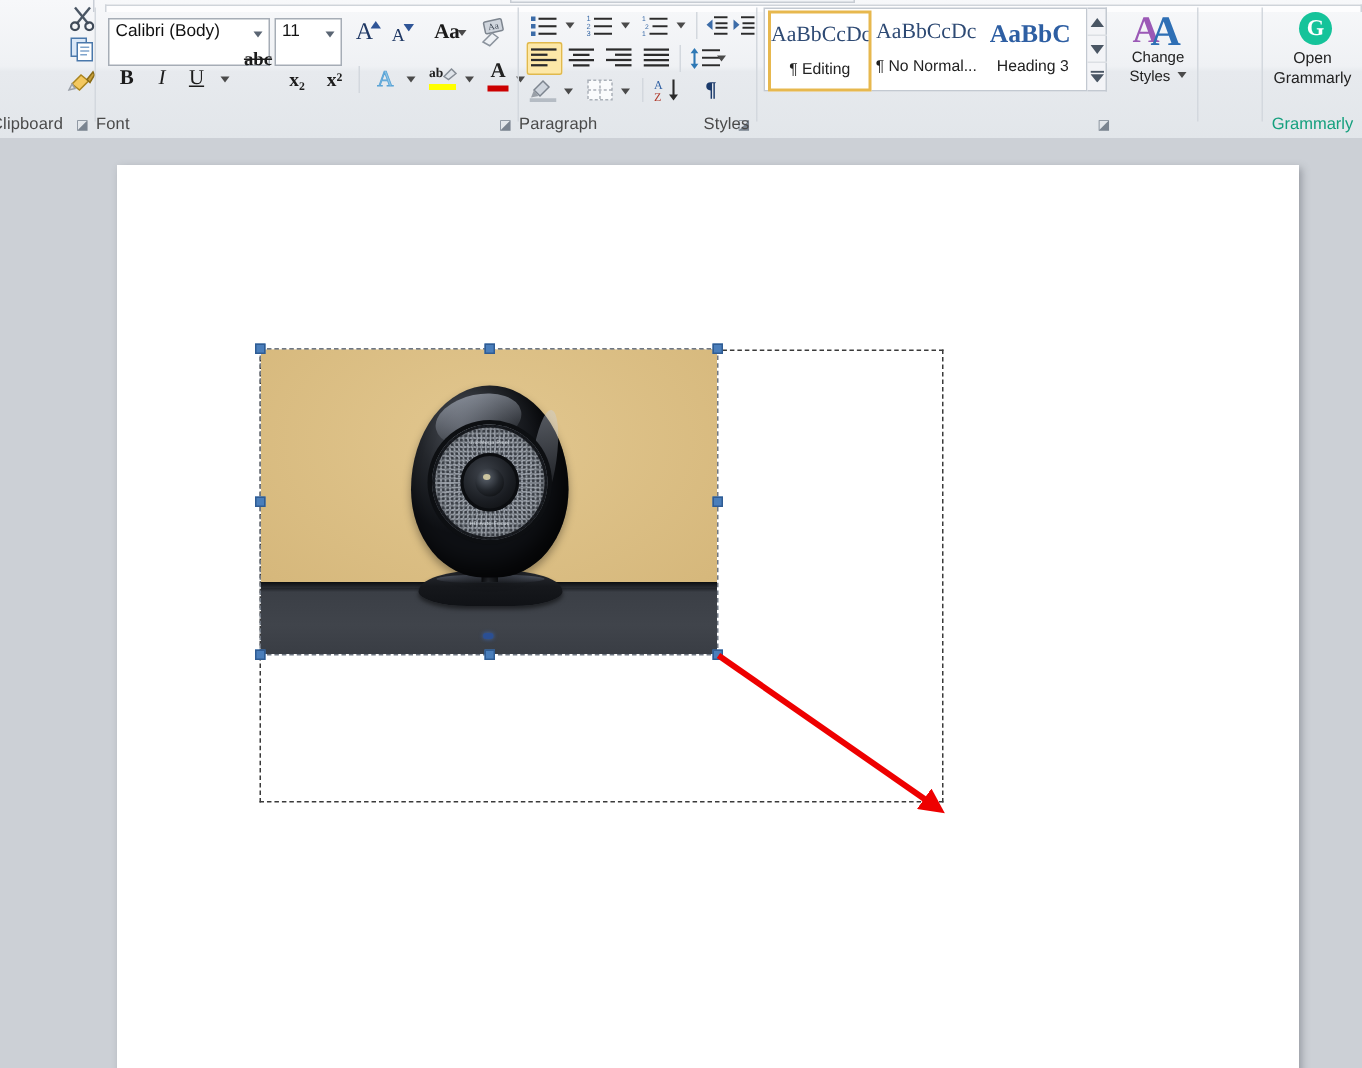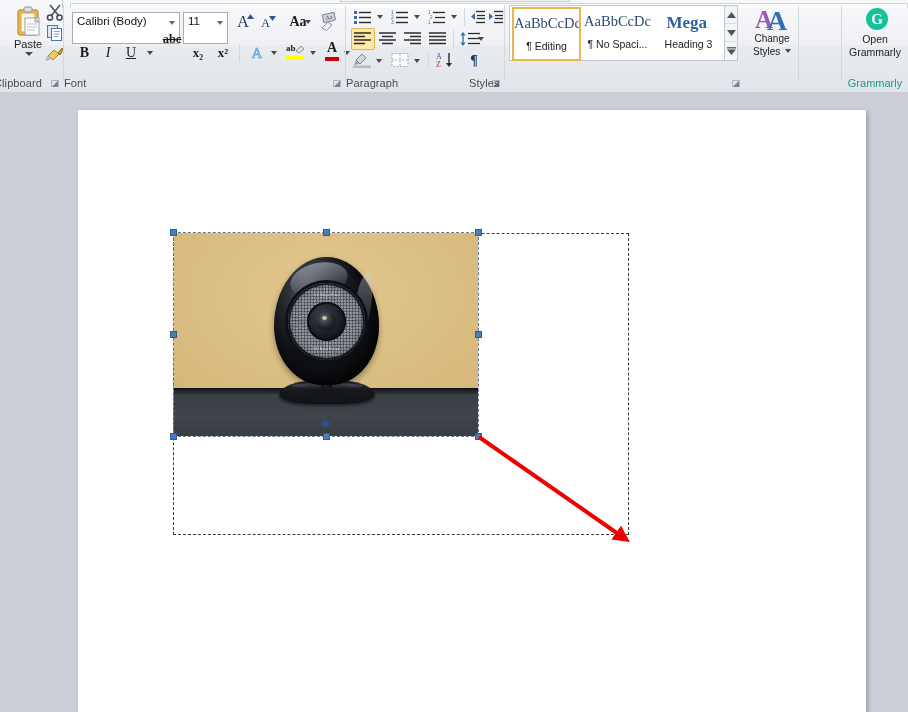--- a/index.html
+++ b/index.html
@@ -275,38 +275,20 @@
 </head>
 <body>
 
 <div class="ribbon">
 
   <div class="ribbon-topstub"></div>
   <div class="stub-box"></div>
   <div class="stub-box2"></div>
 
   <div class="grp" id="g-clip">
-    <div class="paste-btn">
-      <div class="clip-ico">
-        <svg width="26" height="32" viewBox="0 0 26 32">
-          <rect x="2" y="4" width="20" height="25" rx="2" fill="#f0b84e" stroke="#b07c1c"></rect>
-          <rect x="5" y="7" width="14" height="19" fill="#fdf6e4" stroke="#c9a86b"></rect>
-          <rect x="8" y="1" width="8" height="5" rx="1.5" fill="#dcdfe4" stroke="#8b9098"></rect>
-          <rect x="9" y="12" width="14" height="17" fill="#fff" stroke="#9aa0a8"></rect>
-          <path d="M19 12 L23 16 L19 16 Z" fill="#dfe3e8" stroke="#9aa0a8"></path>
-          <g stroke="#b6bcc4" stroke-width="1">
-            <line x1="11" y1="18" x2="21" y2="18"></line>
-            <line x1="11" y1="21" x2="21" y2="21"></line>
-            <line x1="11" y1="24" x2="19" y2="24"></line>
-          </g>
-        </svg>
-      </div>
-      <div class="paste-label">Paste</div>
-      <div class="paste-arrow"></div>
-    </div>
 
     <div class="mini-btn" style="left:44px;top:2px">
       <svg width="18" height="18" viewBox="0 0 18 18" style="margin:1px 2px">
         <line x1="4" y1="2" x2="13" y2="13" stroke="#4a5664" stroke-width="1.6"></line>
         <line x1="14" y1="2" x2="5" y2="13" stroke="#4a5664" stroke-width="1.6"></line>
         <circle cx="4" cy="14.5" r="2.6" fill="none" stroke="#3f4a58" stroke-width="1.5"></circle>
         <circle cx="13.5" cy="14.5" r="2.6" fill="none" stroke="#3f4a58" stroke-width="1.5"></circle>
       </svg>
     </div>
     <div class="mini-btn" style="left:44px;top:23px">
@@ -591,24 +573,24 @@
   </div>
 
   <div class="grp" id="g-styles">
     <div class="style-gal">
       <div class="style-item sel" style="left:2px">
         <div class="style-prev">AaBbCcDc</div>
         <div class="style-name">¶ Editing</div>
       </div>
       <div class="style-item" style="left:73px">
         <div class="style-prev">AaBbCcDc</div>
-        <div class="style-name">¶ No Spaci...</div>
+        <div class="style-name">¶ No Normal...</div>
       </div>
       <div class="style-item" style="left:144px">
-        <div class="style-prev" style="font-weight:bold;font-size:17px;color:#2e5fa3">Mega </div>
+        <div class="style-prev" style="font-weight:bold;font-size:17px;color:#2e5fa3">AaBbC </div>
         <div class="style-name">Heading 3</div>
       </div>
     </div>
     <div class="gal-scroll">
       <div class="gal-sb" style="top:0">
         <svg width="9" height="6" viewBox="0 0 9 6" style="margin:6px 2px">
             <path d="M4.5 0 L9 6 L0 6 Z" fill="#4a5664"></path>
           </svg>
       </div>
       <div class="gal-sb" style="top:18px">

